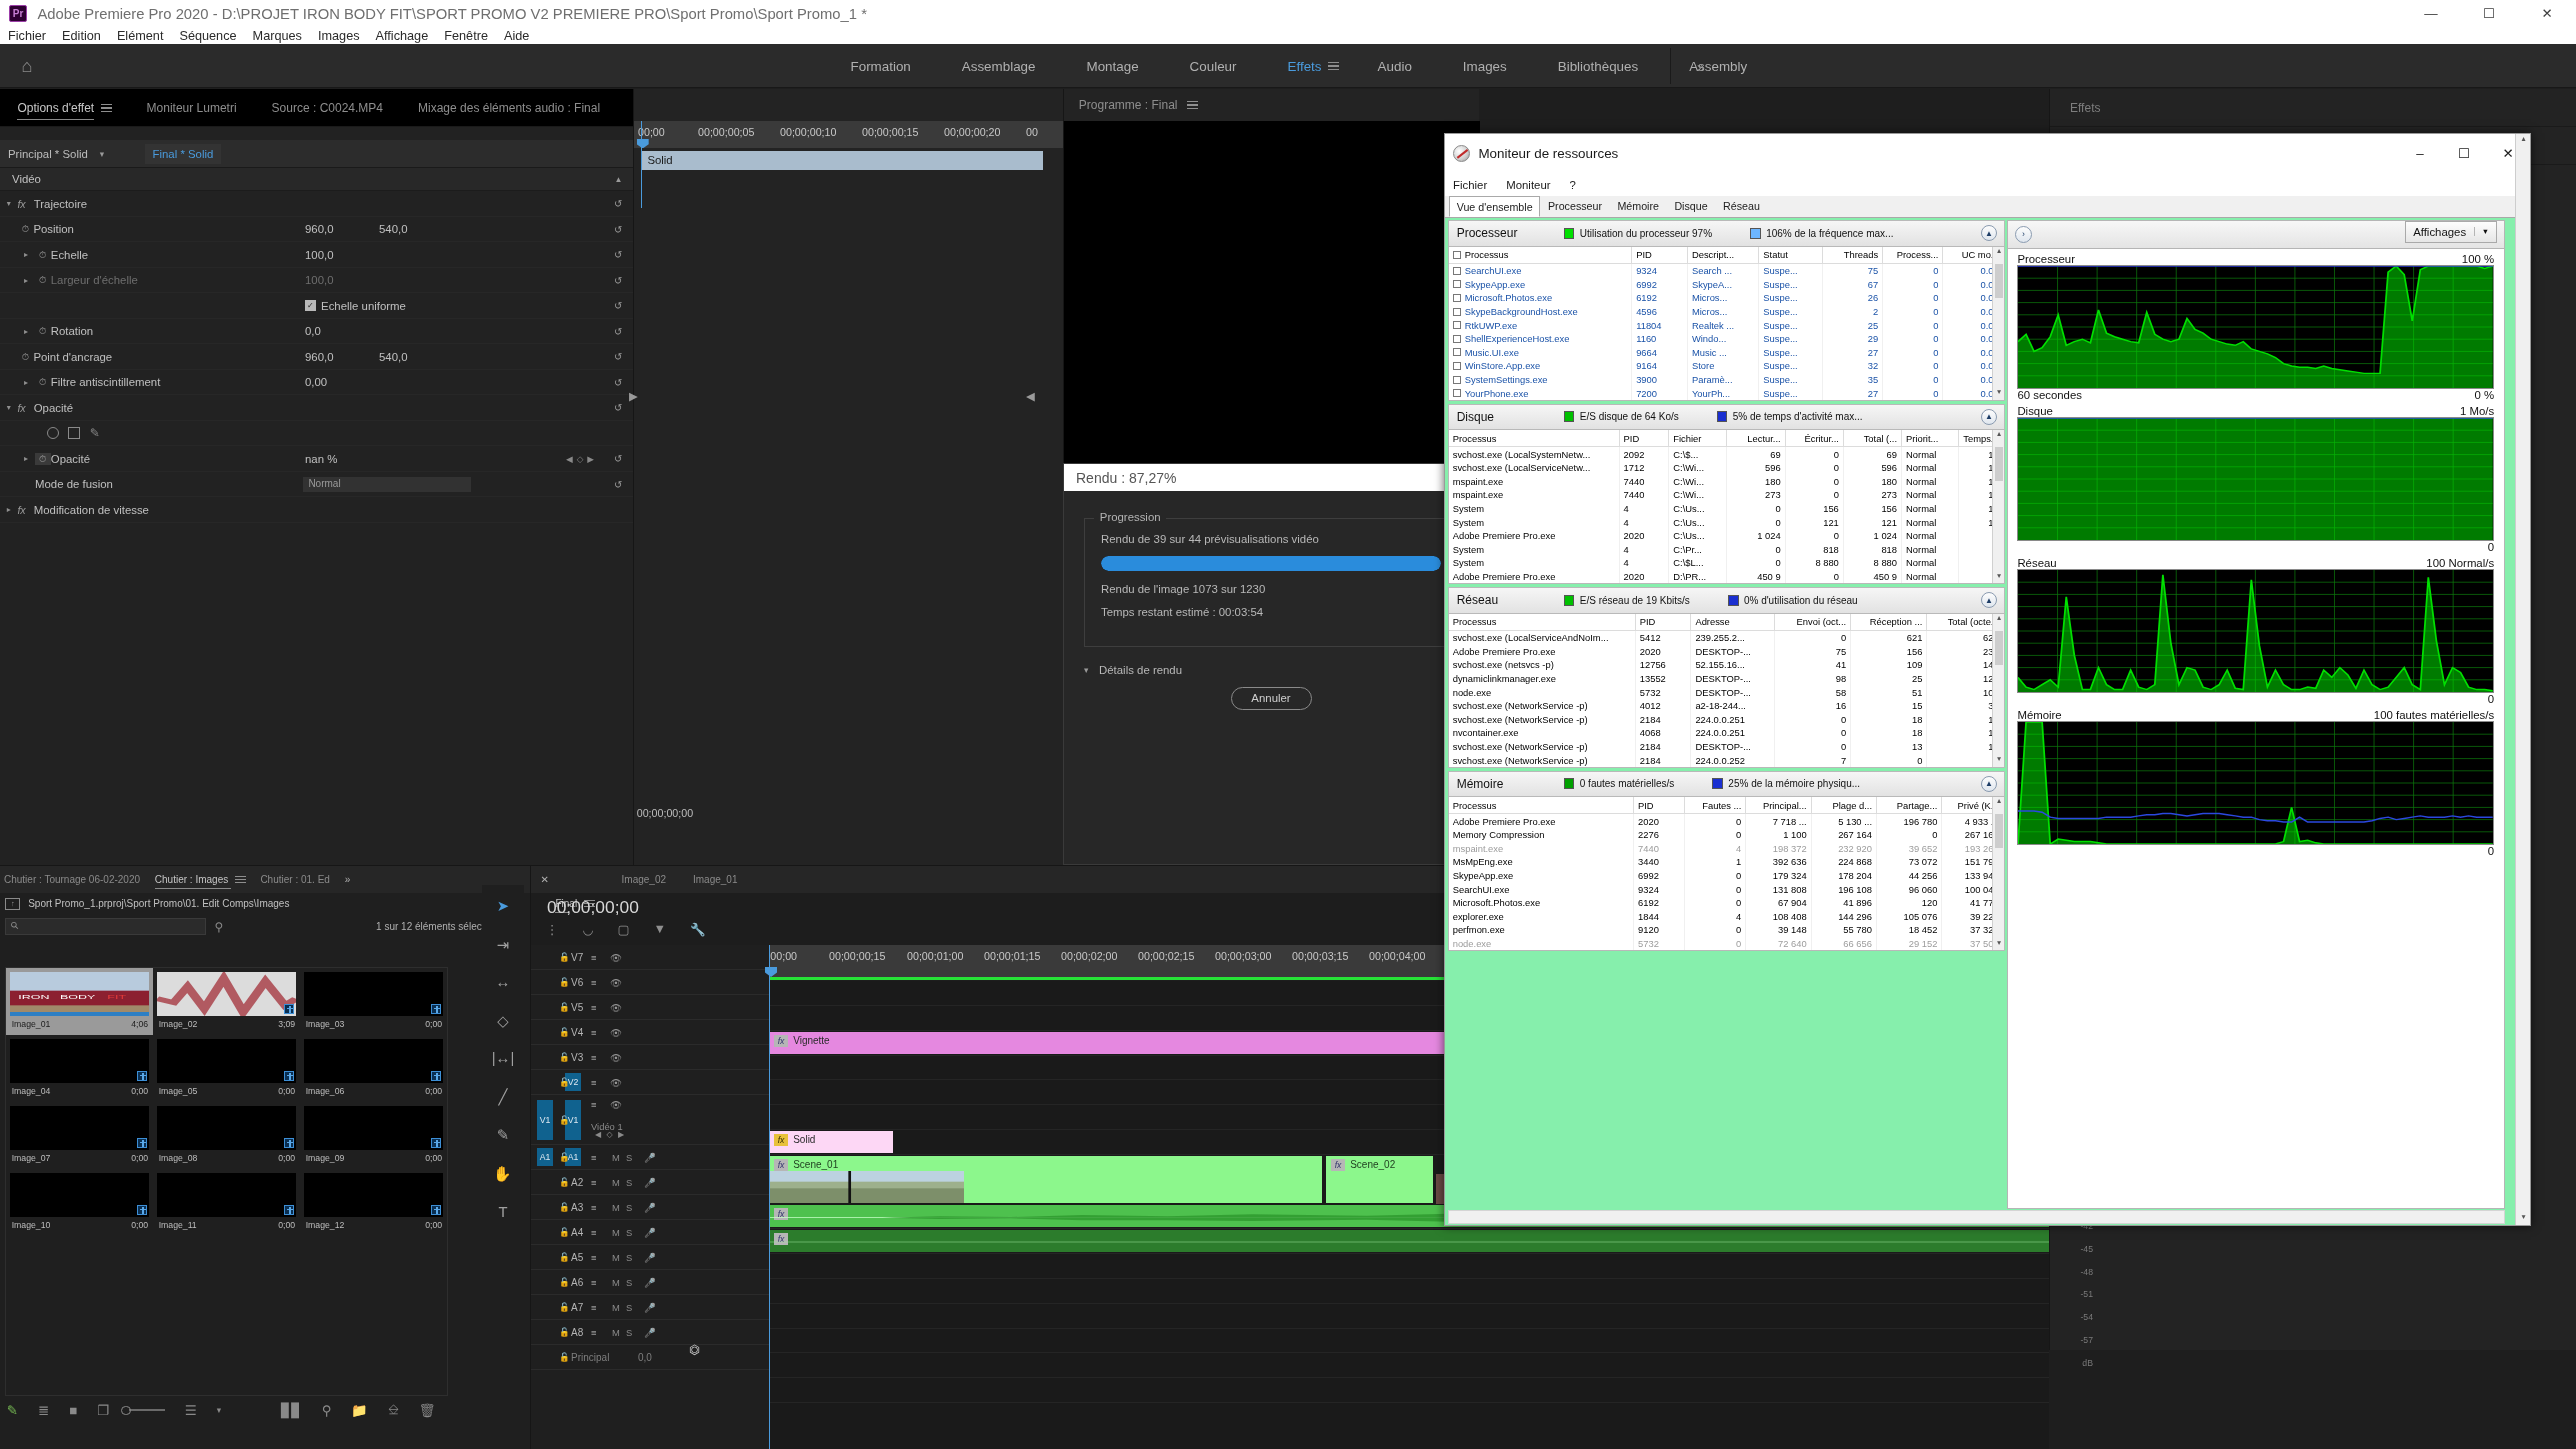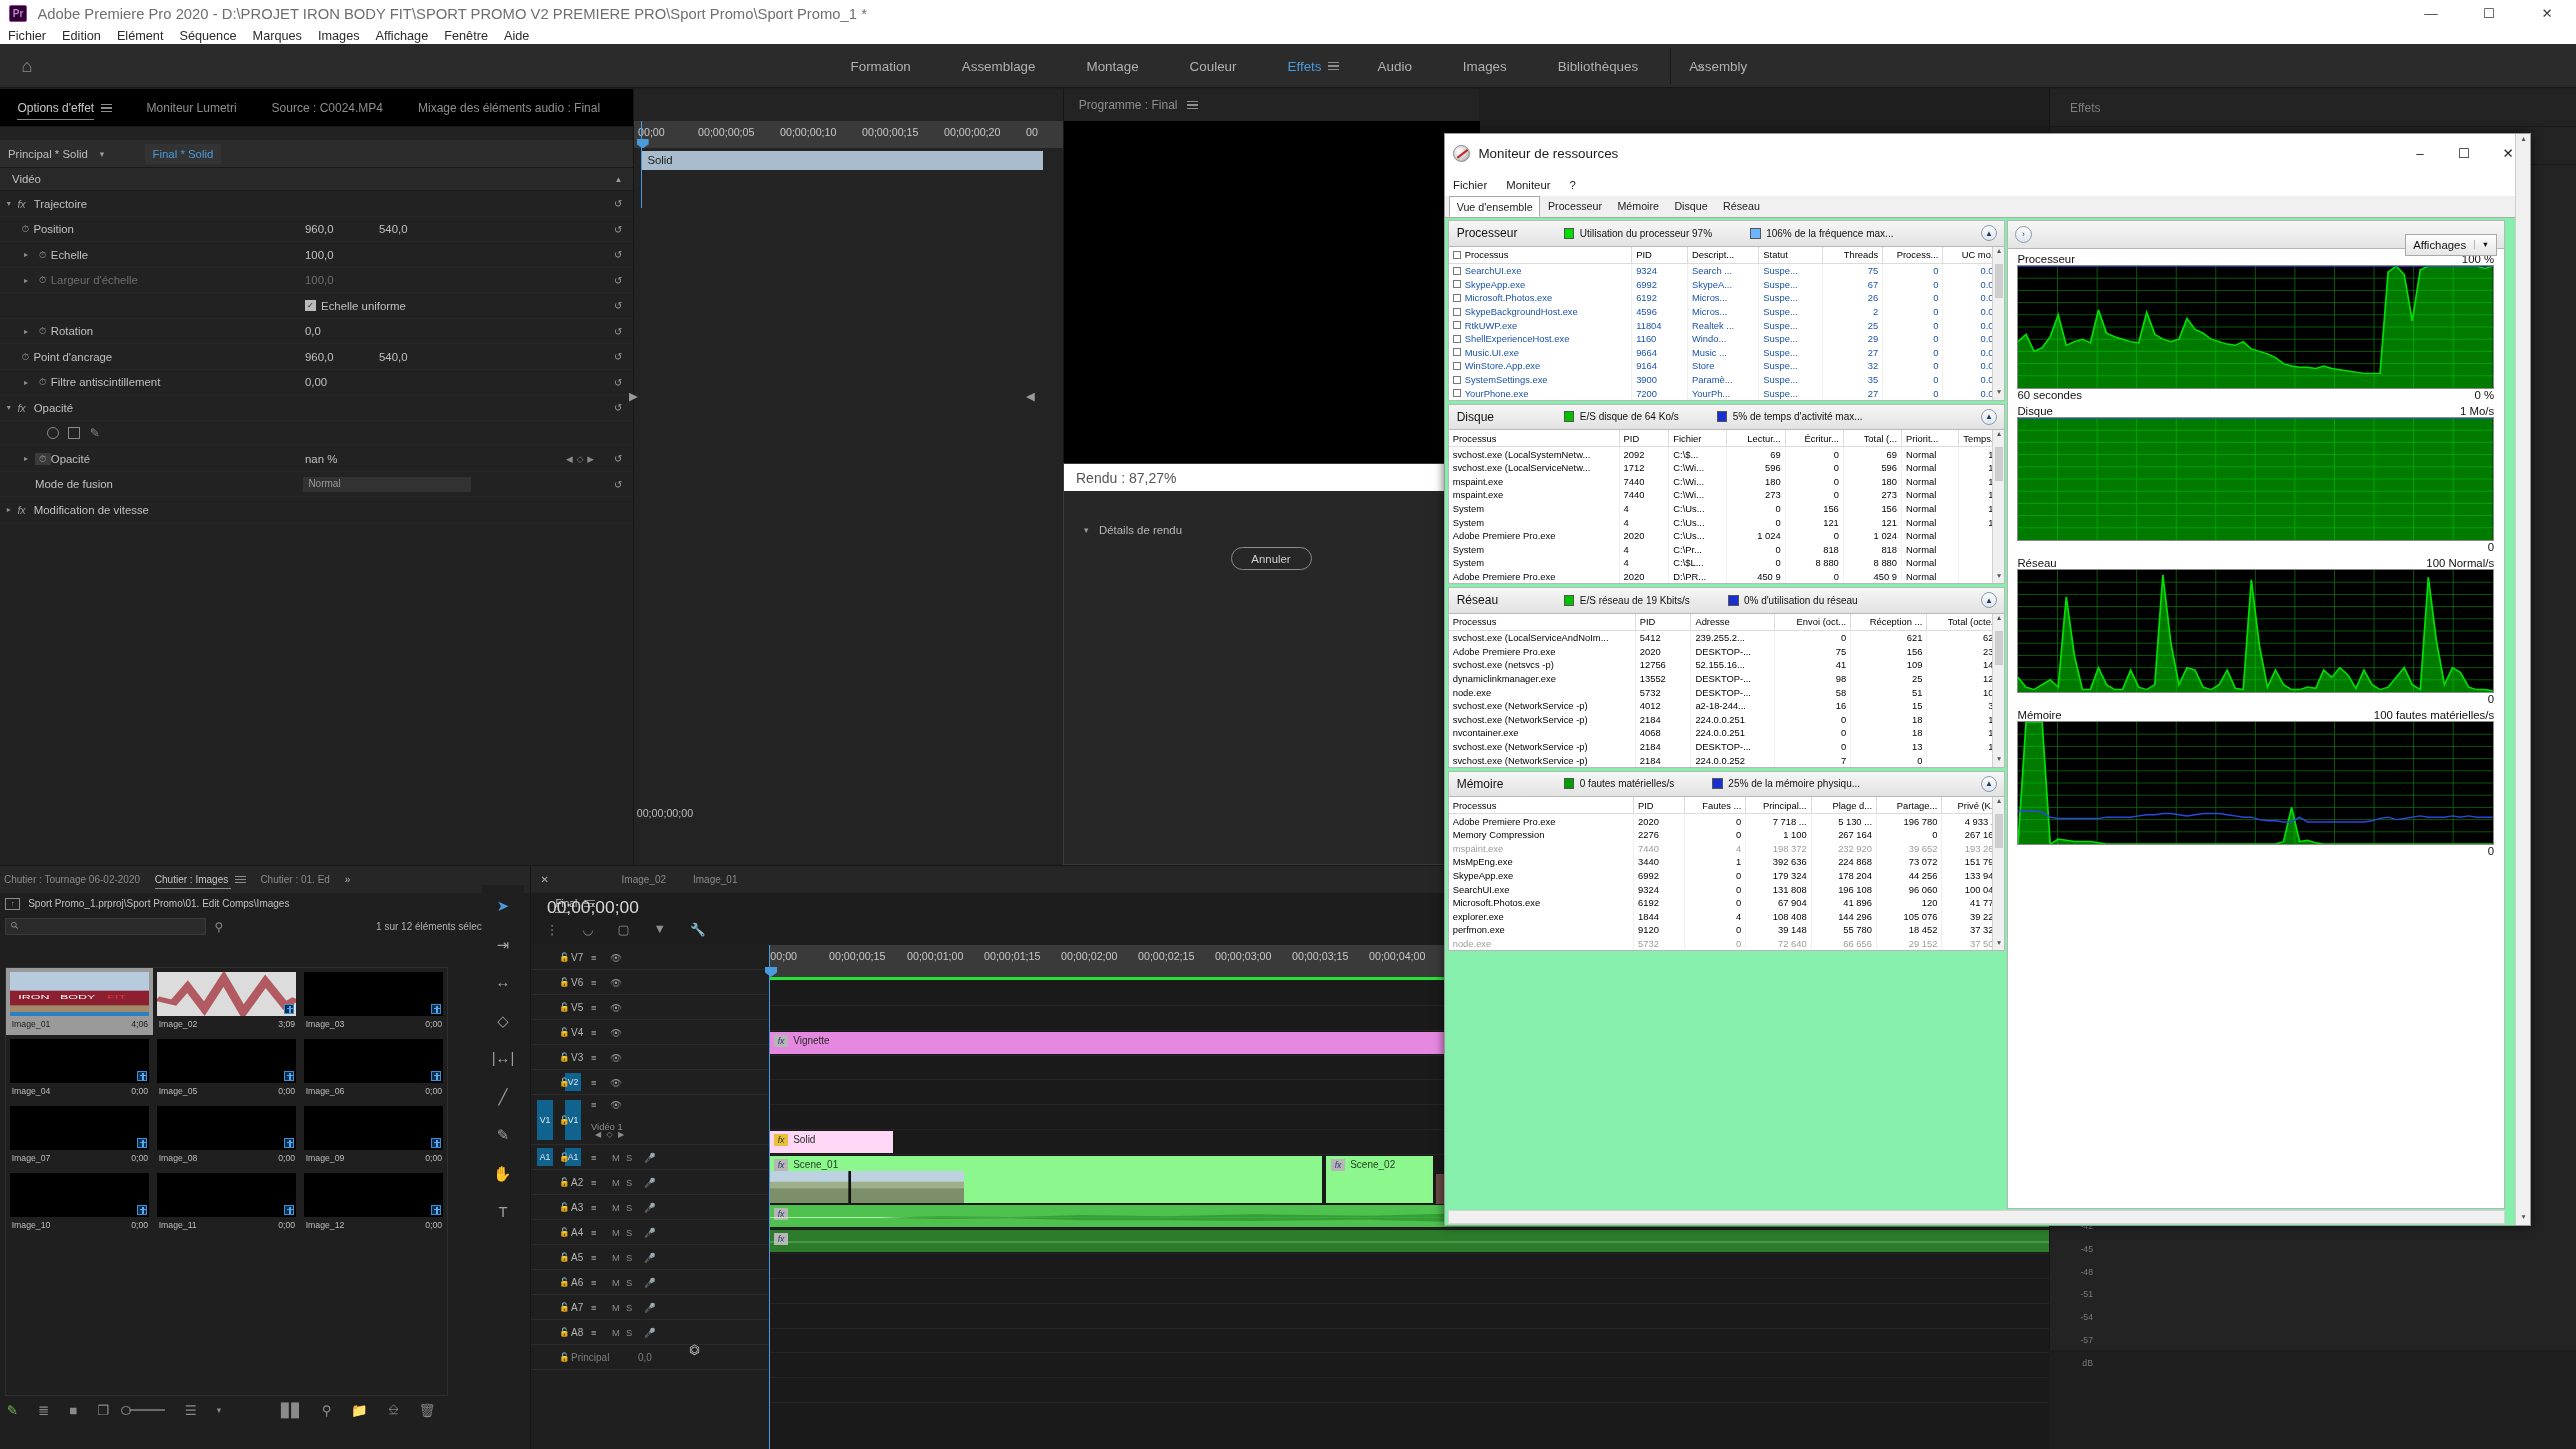--- a/index.html
+++ b/index.html
@@ -271,21 +271,21 @@
      font-size:6.7px; color:#555;}
   .vsb .up{top:0}.vsb .dn{bottom:0}
   .cb0 { width:8px; height:8px; border:0.7px solid #777; display:inline-block; vertical-align:-0.7px;
      margin-right:4px; background:#fff;}
   
   #rm-right-hdr { height:28px; background:linear-gradient(#f7f7f7,#e4e4e4);
      border-bottom:0.7px solid #b5b5b5; display:flex; align-items:center; position:relative;}
   #rm-nav-btn { width:17.4px; height:17.4px; margin-left:6.7px; border-radius:50%;
      border:0.7px solid #8a9bb0; background:linear-gradient(#fdfdfd,#dfe6ee);
      display:flex; align-items:center; justify-content:center; font-size:8.7px; color:#1c3c66;}
-  #aff-btn { position:absolute; right:6.7px; top:13px; height:21.5px; background:linear-gradient(#fdfdfd,#e6e6e6);
+  #aff-btn { position:absolute; right:6.7px; top:0; height:21.5px; background:linear-gradient(#fdfdfd,#e6e6e6);
      border:0.7px solid #a9a9a9; display:flex; align-items:center; padding:0 6.7px; font-size:11.4px; color:#111;}
   #aff-btn .arrw { margin-left:8px; font-size:7.4px; border-left:0.7px solid #b5b5b5; padding-left:6.7px;}
   .gblock { padding:4px 9.4px 0 9.4px; }
   .glabels { display:flex; justify-content:space-between; font-size:11.4px; color:#111; }
   .graph { height:124px; background:#000; border:0.7px solid #8a8a8a; position:relative; overflow:hidden;}
   .graph svg { position:absolute; left:0; top:0;}
   .gfoot { display:flex; justify-content:space-between; font-size:11.4px; color:#111; }
   #rm-right-sb { position:absolute; right:0; top:0; bottom:0; width:14.8px; background:#f0f0f0;
      border-left:0.7px solid #cdcdcd;}
   #rm-right-sb div { position:absolute; left:2px; width:10.7px; height:10.7px; text-align:center;
@@ -481,20 +481,29 @@
         <i></i>
         <i></i>
       </span>
   </div>
   <div id="prog-video"></div>
 </div>
 
 <div id="render-dlg">
   <div id="render-title">Rendu : 87,27%</div>
   <div id="render-body">
+    <div class="grp">
+      <span class="glabel">Progression</span>
+      <div class="rline">Rendu de 39 sur 44 prévisualisations vidéo</div>
+      <div id="pbar-outer">
+        <div id="pbar-inner"></div>
+      </div>
+      <div class="rline" style="margin-top:12px">Rendu de l'image 1073 sur 1230</div>
+      <div class="rline">Temps restant estimé : 00:03:54</div>
+    </div>
     <div id="details-toggle">
       <span class="chevd">▾</span>
       <span>Détails de rendu</span>
     </div>
     <div id="cancel-btn">Annuler</div>
   </div>
 </div>
 
 <div id="eff-panel">
   <div id="eff-tab">Effets</div>

